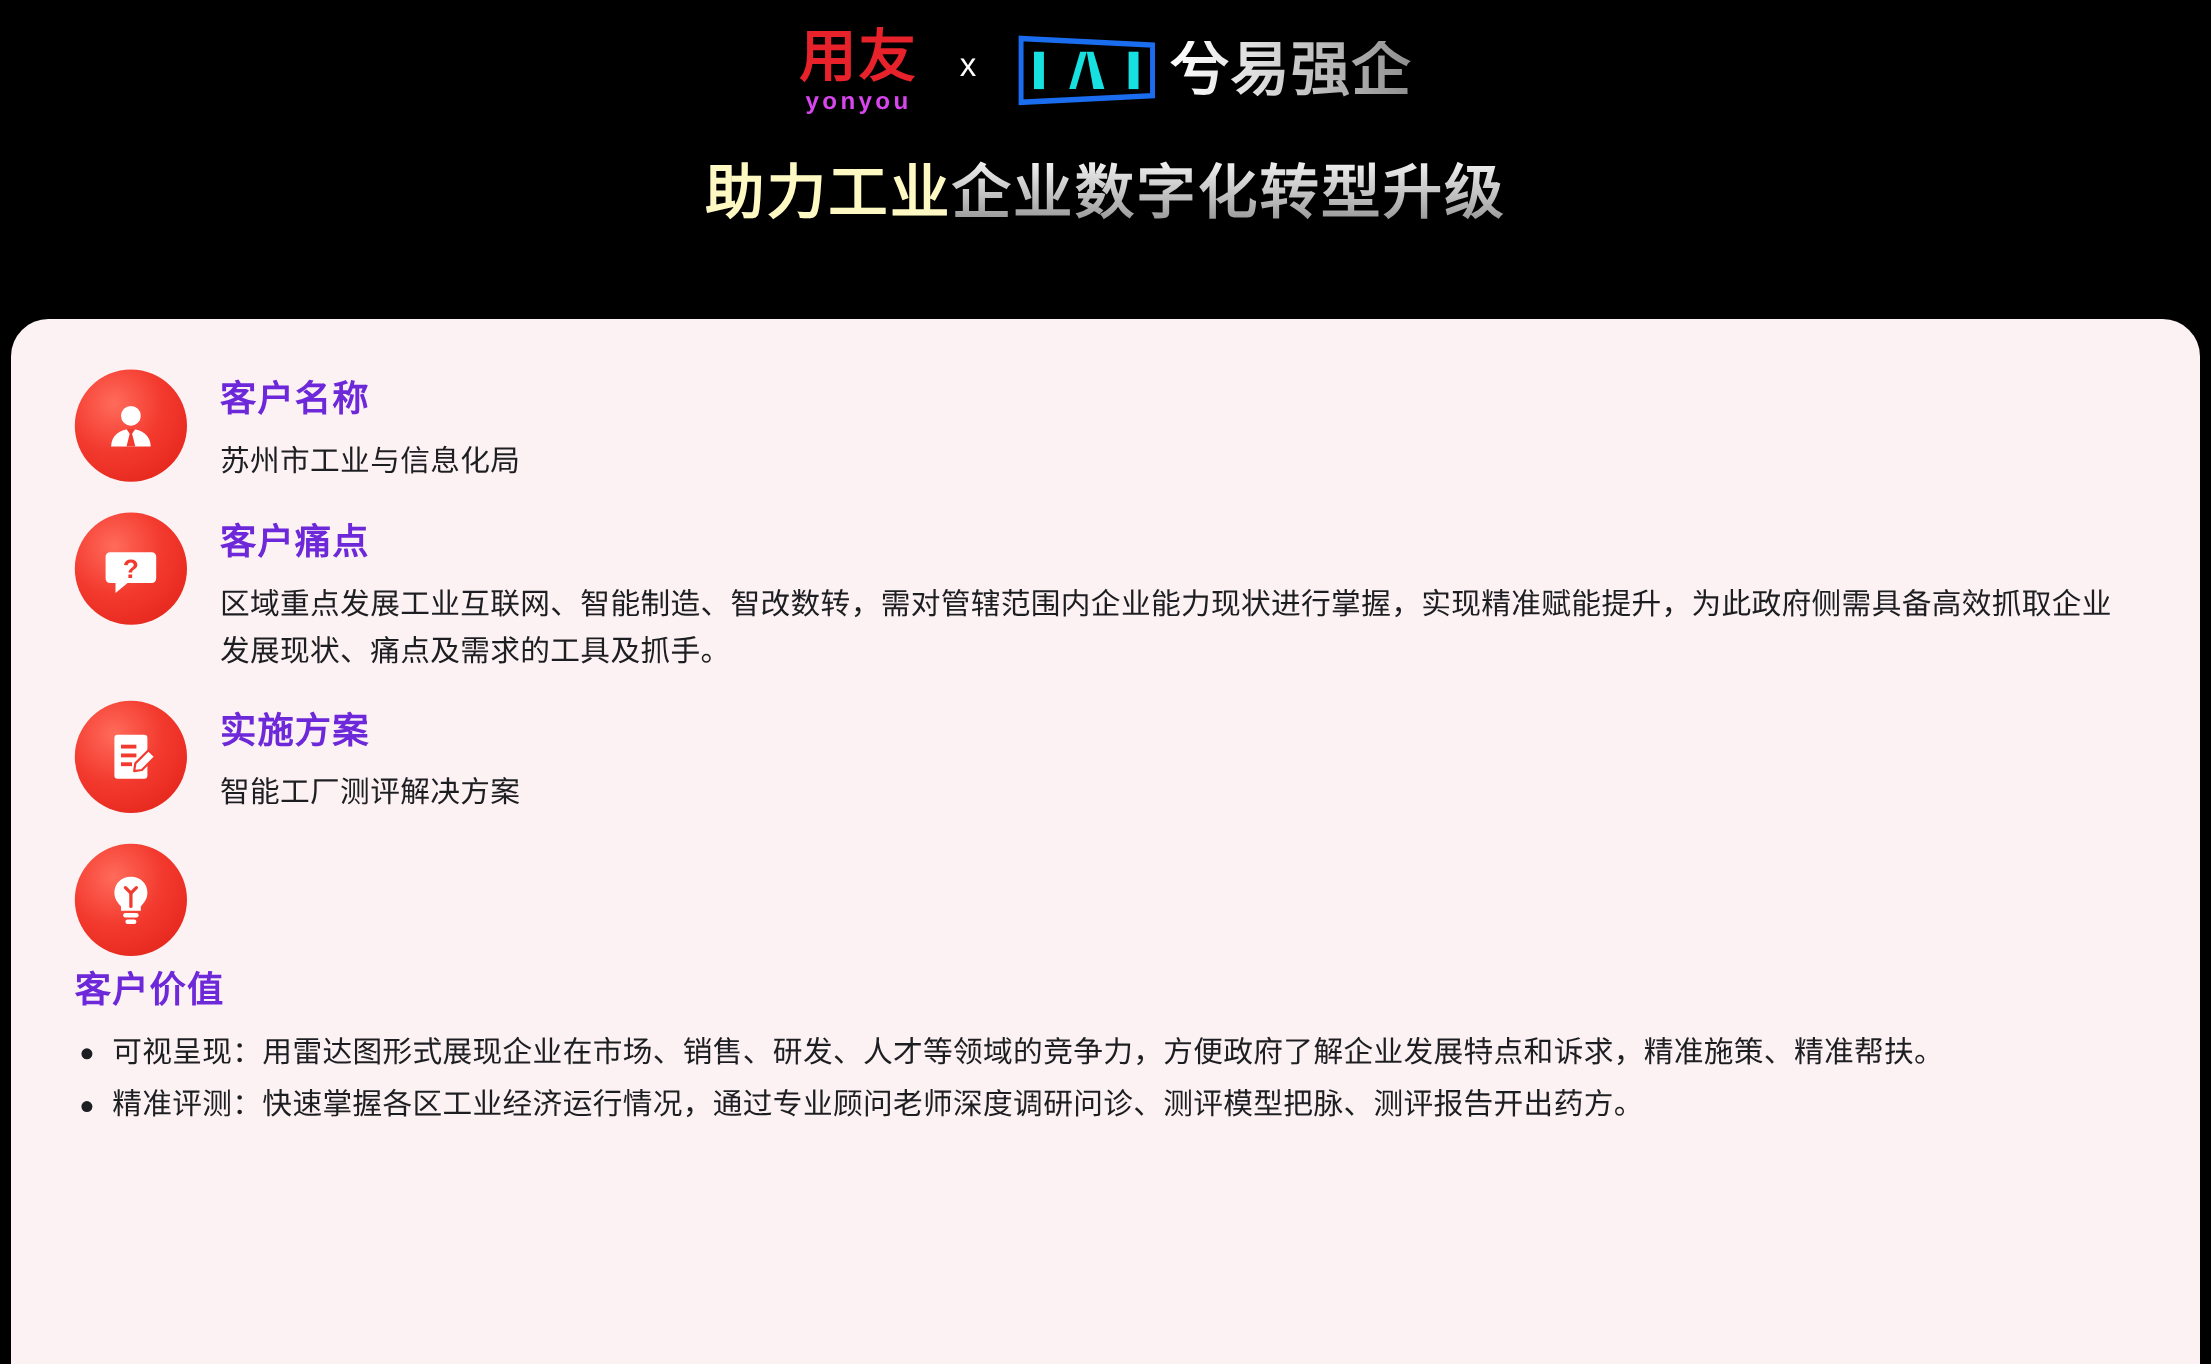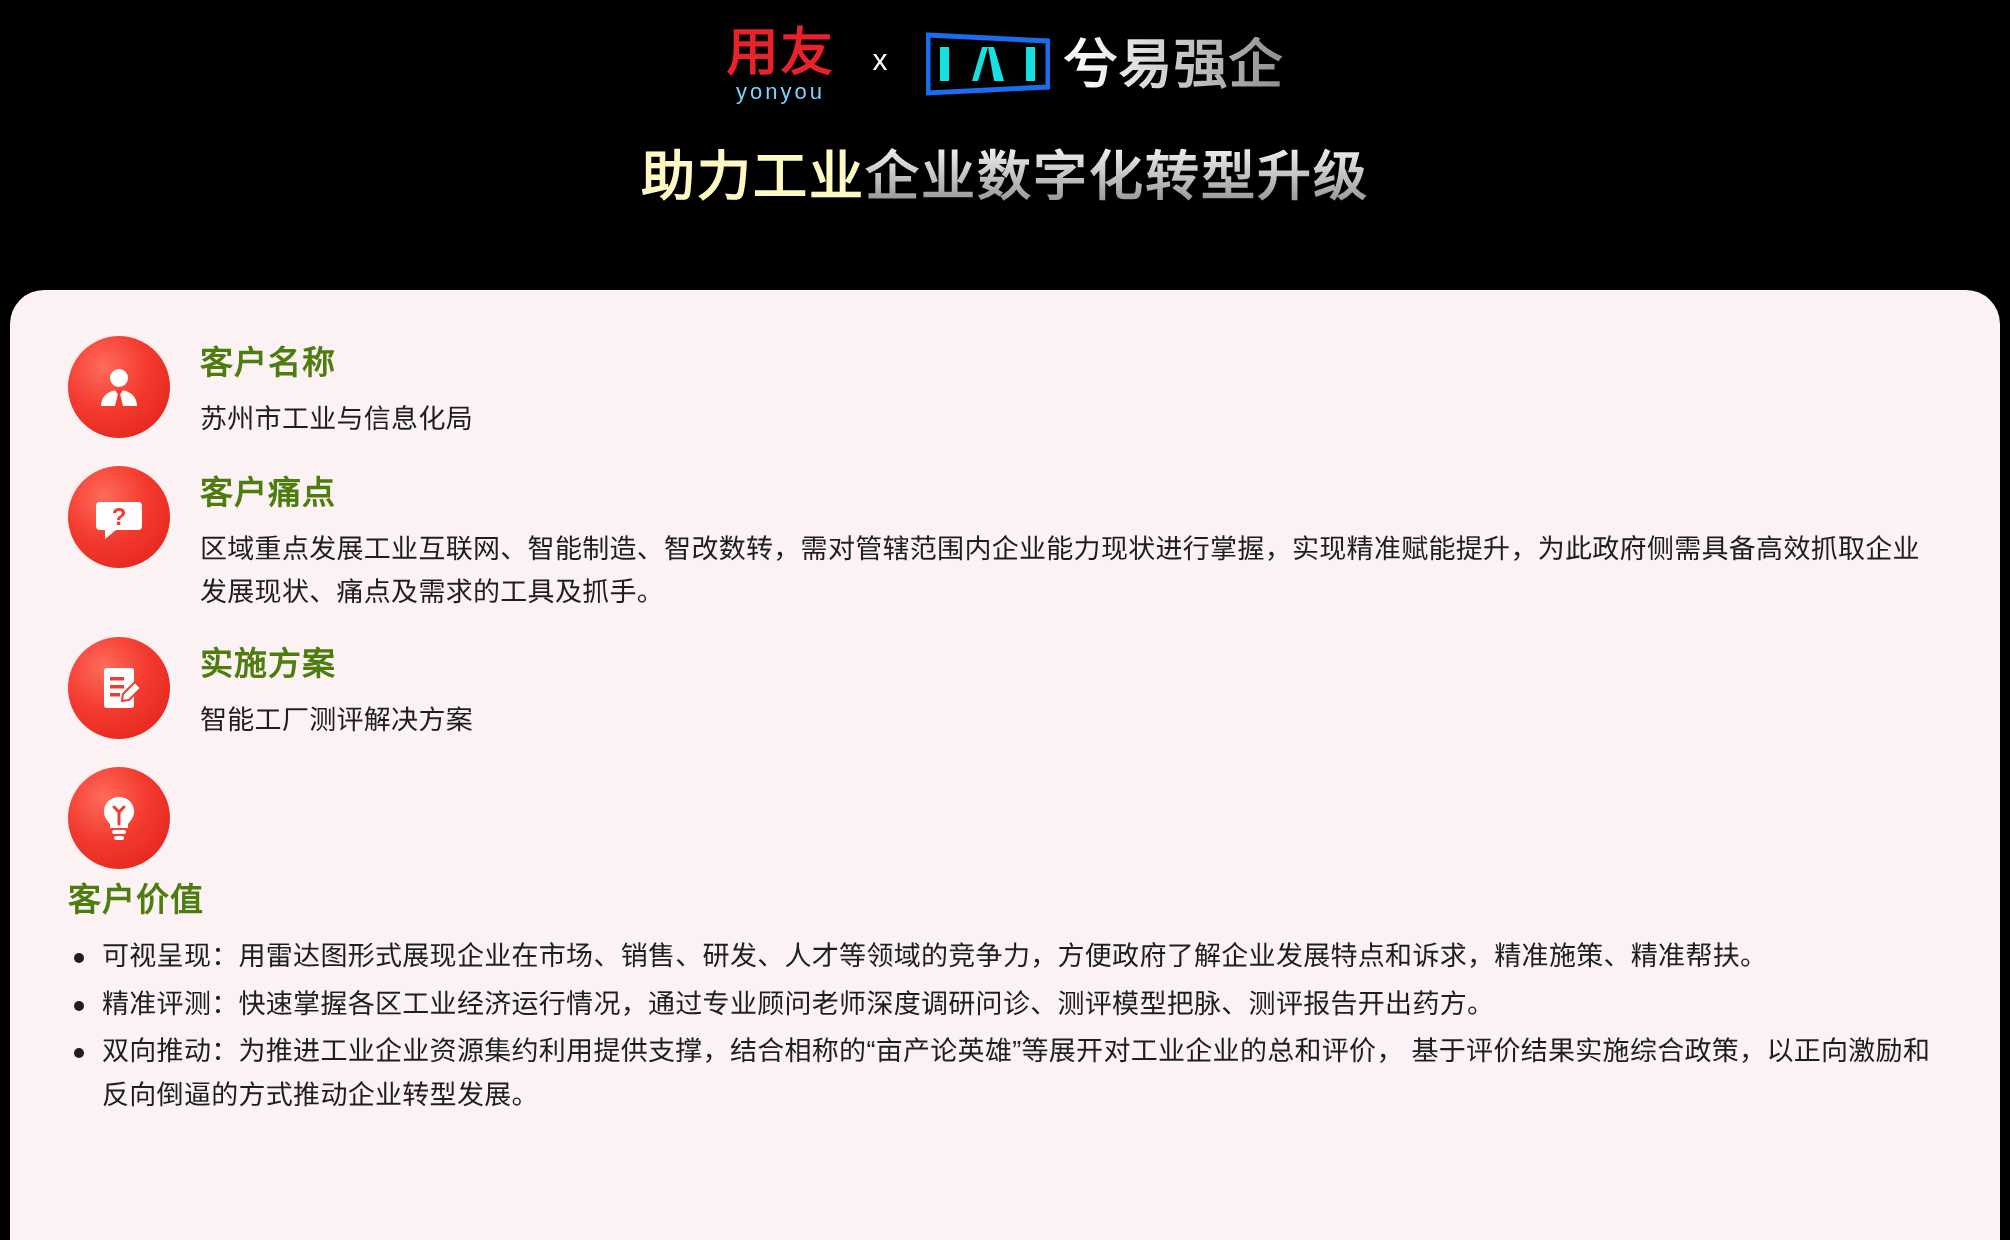--- a/index.html
+++ b/index.html
@@ -35,23 +35,23 @@
     line-height: 1;
   }
   .yonyou-cn {
     color: #e8222a;
     font-size: 52px;
     font-weight: 700;
     letter-spacing: 2px;
     font-family: "Liberation Sans", "DejaVu Sans", sans-serif;
   }
   .yonyou-en {
-    color: #7dd3fc;
+    color: #d946ef;
     font-size: 22px;
-    font-weight: 400;
+    font-weight: 700;
     letter-spacing: 3px;
     margin-top: 3px;
   }
   .logo-x {
     color: #ffffff;
     font-size: 30px;
     font-weight: 400;
     padding-bottom: 8px;
   }
   .iai-logo {
@@ -122,21 +122,21 @@
     margin-right: 30px;
     margin-top: 4px;
   }
   .icon-wrap svg { display: block; }
 
   .section-body { flex: 1 1 auto; min-width: 0; padding-top: 4px; }
 
   .section-title {
     font-size: 33px;
     font-weight: 700;
-    color: #4d7c0f;
+    color: #6d28d9;
     letter-spacing: 1px;
     margin-bottom: 14px;
   }
   .section-text {
     font-size: 27px;
     color: #1d1e22;
     line-height: 1.62;
     letter-spacing: 0.3px;
   }
   .bullets { list-style: none; margin: 0; padding: 0; }
@@ -250,18 +250,17 @@
         <rect x="23" y="46" width="10" height="4" rx="2" fill="#ffffff"></rect>
         <path d="M28 34V22" stroke="#f33a2f" stroke-width="3" stroke-linecap="round"></path>
         <path d="M28 22l-5-5M28 22l5-5" stroke="#f33a2f" stroke-width="3" stroke-linecap="round" fill="none"></path>
       </svg>
     </div>
     <div class="section-body">
       <div class="section-title">客户价值</div>
       <ul class="bullets">
         <li>可视呈现：用雷达图形式展现企业在市场、销售、研发、人才等领域的竞争力，方便政府了解企业发展特点和诉求，精准施策、精准帮扶。</li>
         <li>精准评测：快速掌握各区工业经济运行情况，通过专业顾问老师深度调研问诊、测评模型把脉、测评报告开出药方。</li>
-        <li>双向推动：为推进工业企业资源集约利用提供支撑，结合相称的“亩产论英雄”等展开对工业企业的总和评价， 基于评价结果实施综合政策，以正向激励和反向倒逼的方式推动企业转型发展。</li>
       </ul>
     </div>
   </div>
 
 </div>
 
 </body></html>

